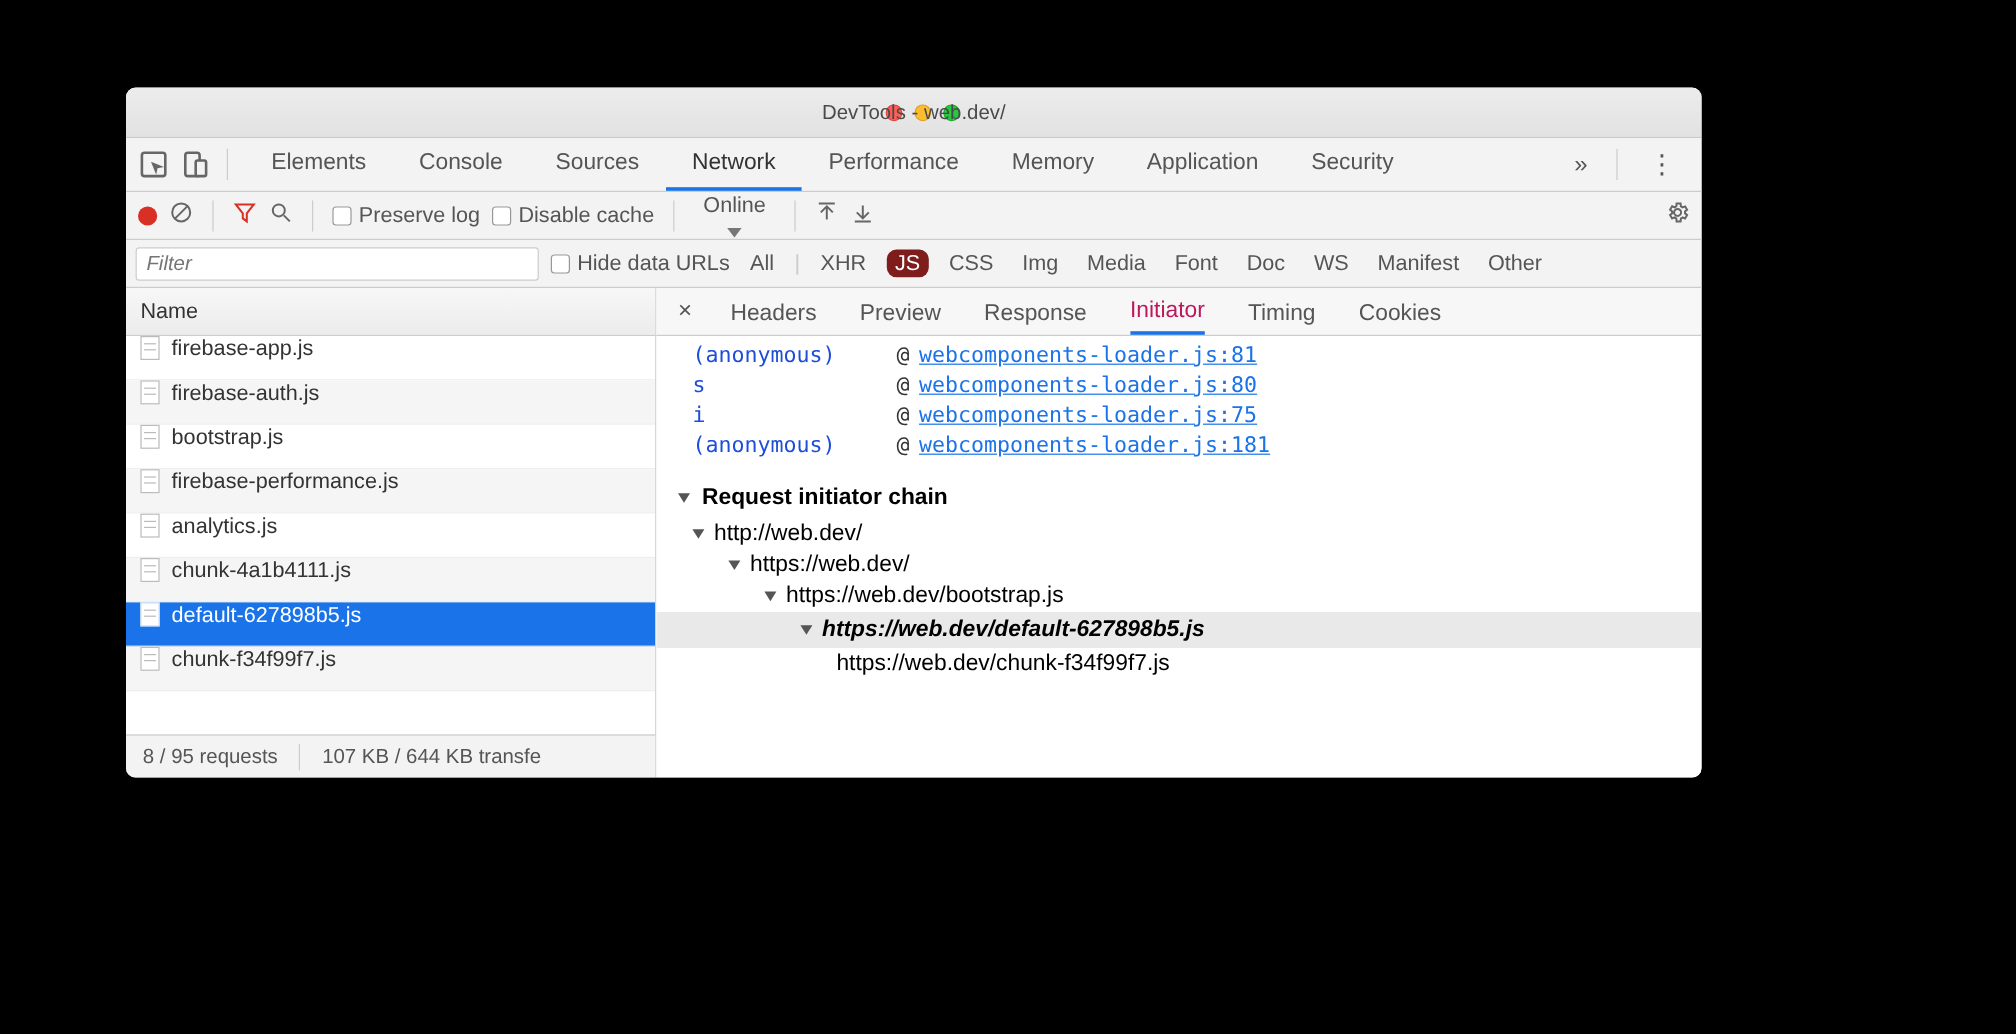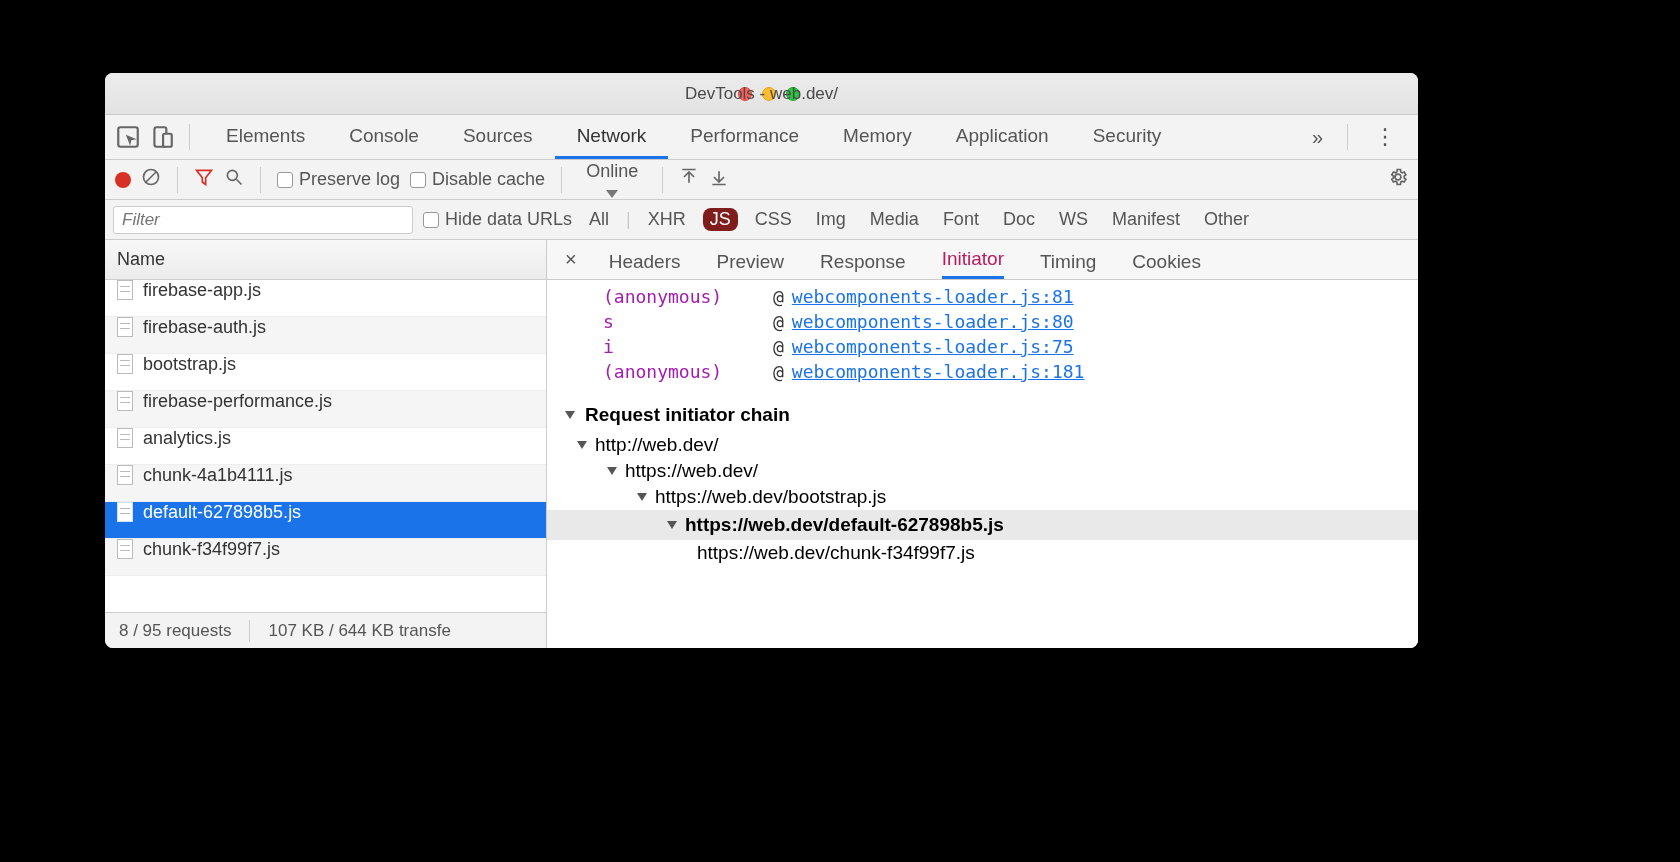--- a/index.html
+++ b/index.html
@@ -91,21 +91,21 @@
     height:40px;
     background:#f3f3f3;
     border-bottom:1px solid #ccc;
     display:flex; align-items:center;
     padding:0 8px;
     gap:10px;
     font-size:18px; color:#555;
     flex:0 0 auto;
   }
   .filter-input {
-    width:300px; height:28px; border:1px solid #ccc; background:#fff;
+    width:336px; height:28px; border:1px solid #ccc; background:#fff;
     font-style:italic; color:#888; padding:0 8px; font-size:17px;
     border-radius:3px;
   }
   .type-pill { padding:1px 7px; border-radius:8px; cursor:pointer;}
   .type-pill.active { background:#7f1d1d; color:#fff; }
   .type-sep { color:#ccc; }
   
   .split { flex:1; display:flex; min-height:0; }
   .left {
     width:442px; border-right:1px solid #ccc;
@@ -149,30 +149,30 @@
     display:flex; align-items:center; gap:32px;
     padding:0 18px; font-size:19px; color:#555;
     background:#f7f7f7;
   }
   .detail-tabs .close-x { font-size:20px; color:#555; cursor:pointer; }
   .detail-tabs .dtab { cursor:pointer; padding-bottom:6px; }
   .detail-tabs .dtab.active { color:#be185d; border-bottom:3px solid #1a73e8; }
   .detail-body { flex:1; overflow:auto; font-size:18px; background:#fff;}
   .stack { padding:4px 0 10px 0; }
   .stack-row { display:flex; padding:2px 0 2px 30px; font-family:Menlo,Consolas,monospace; font-size:18px;}
-  .stack-row .fn { width:170px; color:#a21caf;margin-left:26px; }
+  .stack-row .fn { width:170px; color:#1d4ed8; }
   .stack-row .at { color:#333; margin-right:8px;}
   .stack-row .link { color:#1a73e8; text-decoration:underline; cursor:pointer;}
   .chain-head { display:flex; align-items:center; gap:6px; padding:10px 0 4px 18px; font-weight:bold; font-size:19px;}
   .tri { width:0;height:0;border-left:5px solid transparent;border-right:5px solid transparent;border-top:8px solid #555; display:inline-block; margin-right:4px;}
   .chain { padding:2px 0 2px 0; font-size:19px; }
   .chain .node { padding:2px 0; display:flex; align-items:center;}
   .chain .hl {
     background:#e9e9e9; font-weight:bold;
-    margin:0; padding:4px 0;
+    margin:0; padding:4px 0;font-style:italic;
   }
 </style>
 </head>
 <body>
 
 <div class="window">
 
   <div class="titlebar">
     <div class="traffic">
       <div class="tl red"></div>

